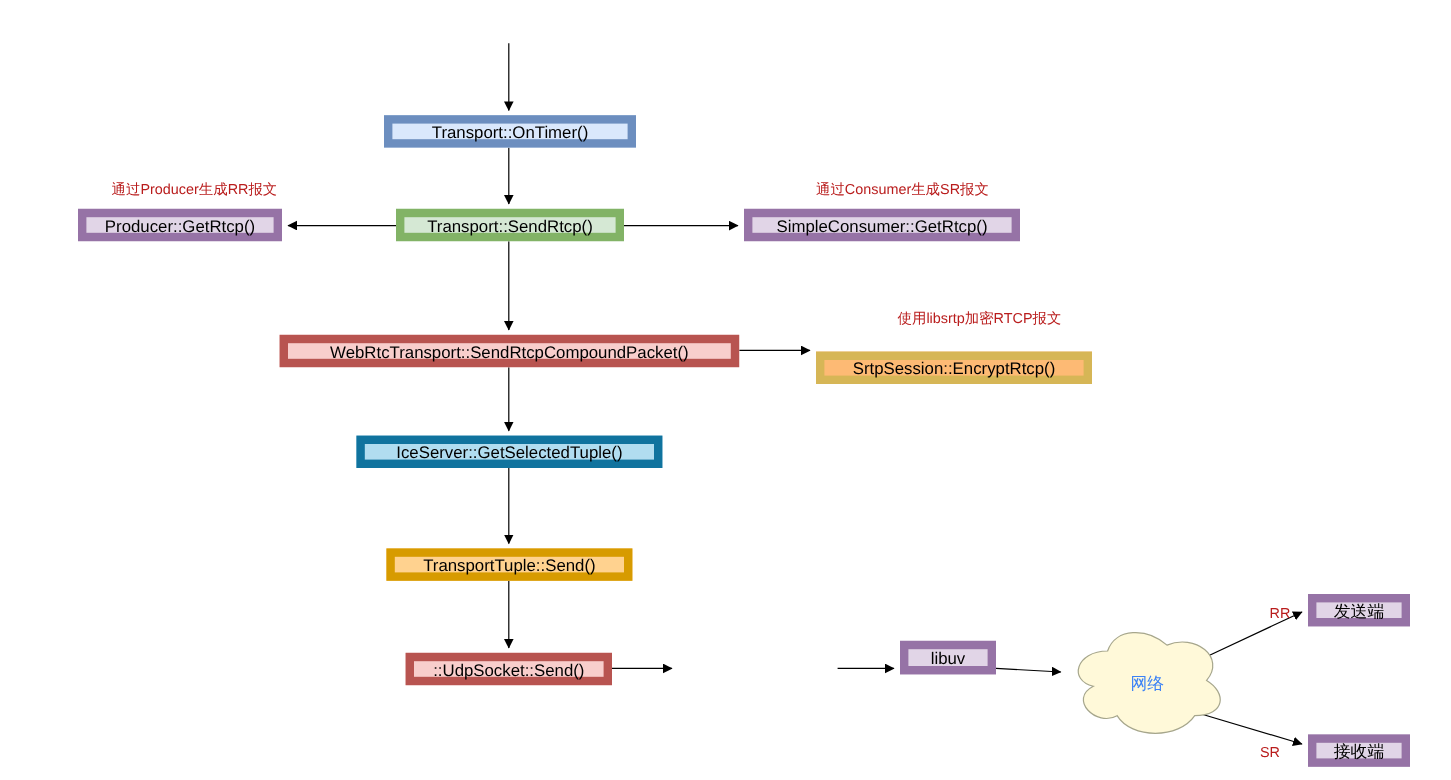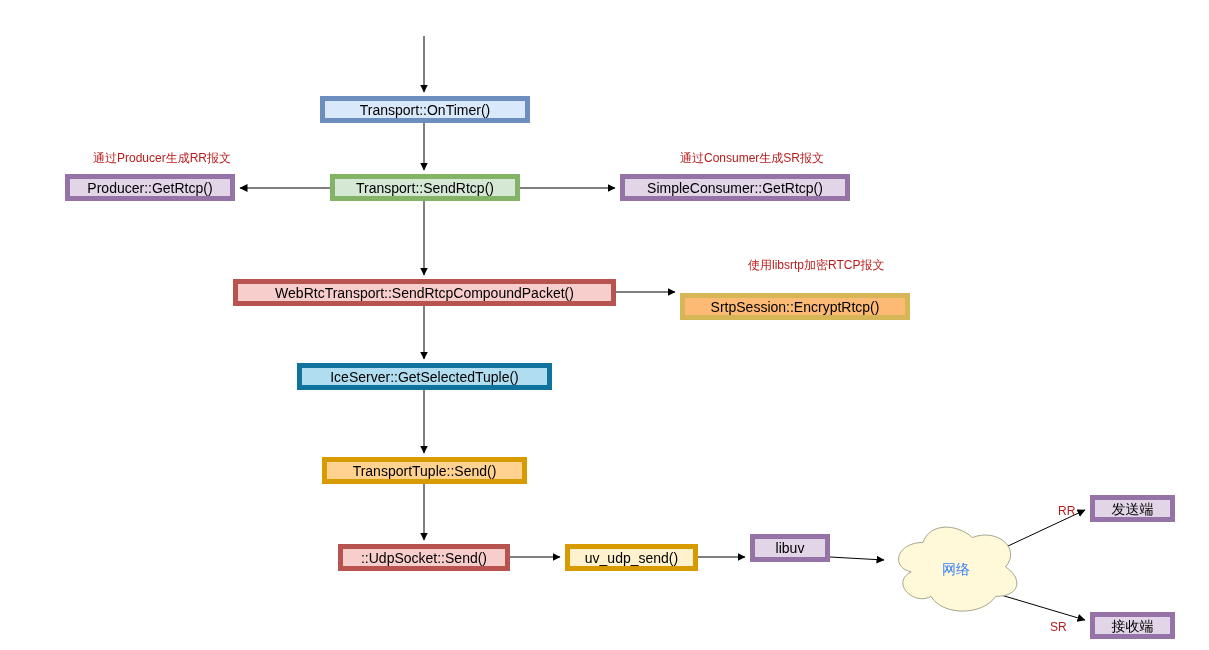--- a/index.html
+++ b/index.html
@@ -14,21 +14,21 @@
   }
   .arrows { position: absolute; left: 0; top: 0; }
   .node {
     position: absolute;
     box-sizing: border-box;
     display: flex;
     align-items: center;
     justify-content: center;
     font-size: 14px;
     white-space: nowrap;
-    border: 5px solid #a3a3a3;
+    border: 7px solid #a3a3a3;
     line-height: 1;
     padding: 0 6px;
   }
   .annotation {
     position: absolute;
     font-size: 12px;
     color: #b91c1c;
     white-space: nowrap;
     margin-left: 28px;
   }
@@ -93,21 +93,20 @@
   <div class="node c-red" style="left:233px;top:279px;width:383px;height:27px">WebRtcTransport::SendRtcpCompoundPacket()</div>
 
   <div class="node c-yellow" style="left:680px;top:279px;width:230px;height:27px">SrtpSession::EncryptRtcp()</div>
 
   <div class="node c-sky" style="left:297px;top:363px;width:255px;height:27px">IceServer::GetSelectedTuple()</div>
 
   <div class="node c-orange" style="left:322px;top:457px;width:205px;height:27px">TransportTuple::Send()</div>
 
   <div class="node c-red" style="left:338px;top:544px;width:172px;height:27px">::UdpSocket::Send()</div>
 
-  <div class="node c-yellow-orange" style="left:565px;top:544px;width:133px;height:27px">uv_udp_send()</div>
 
   <div class="node c-purple" style="left:750px;top:534px;width:80px;height:28px">libuv</div>
 
   <div class="cloud-label" style="left:890px;top:561px;width:132px">网络</div>
 
   <div class="node c-purple" style="left:1090px;top:495px;width:85px;height:27px">发送端</div>
 
   <div class="node c-purple" style="left:1090px;top:612px;width:85px;height:27px">接收端</div>
 
   <div class="annotation" style="left:65px;top:150px">通过Producer生成RR报文</div>

